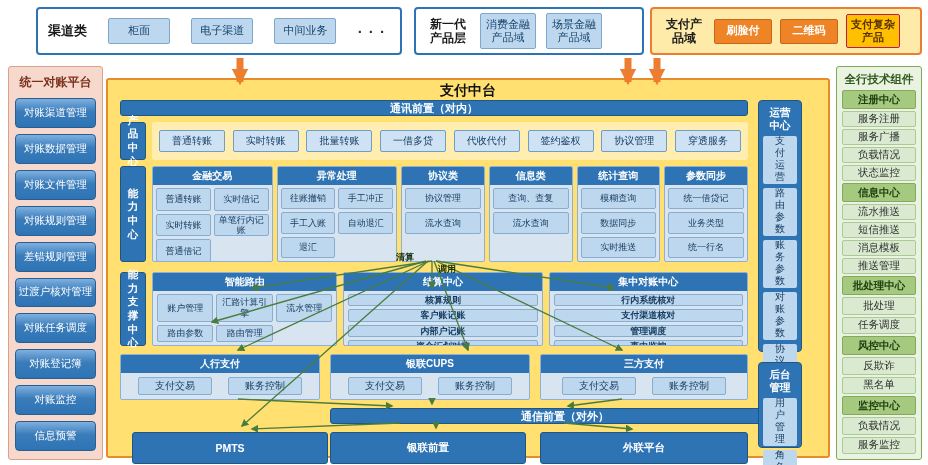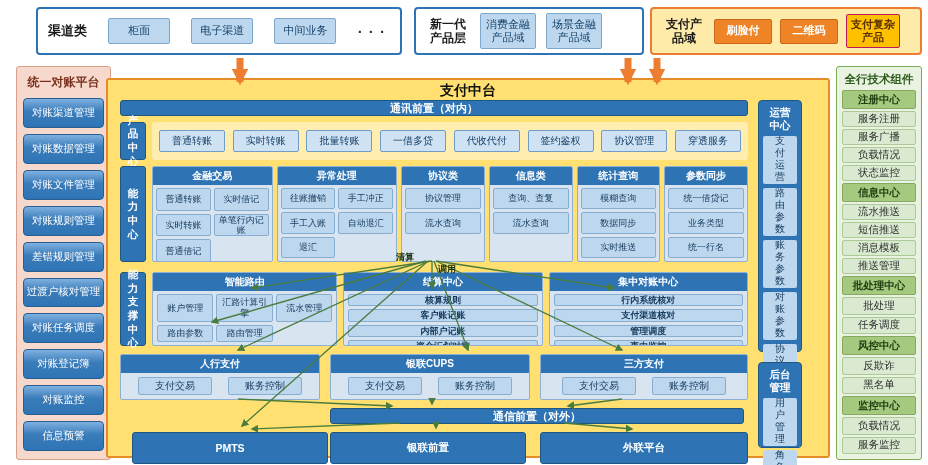--- a/index.html
+++ b/index.html
@@ -20,21 +20,21 @@
   .bluechip { background:#bdd7ee; border:1px solid #7da7cb; color:#17456e; font-size:11px; width:62px; height:26px; }
   .bluechip.big { width:56px; height:36px; padding:0 3px; }
   .orangechip { width:58px; height:25px; background:#ef8426; border:1px solid #c9661a;
                 color:#fff; font-size:11px; font-weight:bold; }
   .amberchip { width:54px; height:34px; background:#ffc000; border:1px solid #be185d;
                color:#5a3200; font-size:11px; font-weight:bold; padding:0 3px; }
   .more { font-size:15px; font-weight:bold; color:#333; letter-spacing:1px; padding-right:4px; }
 
   
   .left-panel { position:absolute; left:8px; top:66px; width:95px; height:394px; background:#f6d9cc;
-                border:1px solid #d9a18c; border-radius:3px; display:flex; flex-direction:column; padding:5px 6px;margin-left:8px; }
+                border:1px solid #d9a18c; border-radius:3px; display:flex; flex-direction:column; padding:5px 6px; }
   .ltitle { font-size:12px; font-weight:bold; color:#79301c; text-align:center; padding:2px 0 4px; }
   .lbtn { flex:1; margin:3px 0; background:linear-gradient(180deg,#7eb0e0 0%,#3a7cba 45%,#2e74b5 100%);
           border:1px solid #275f92; border-radius:4px; color:#fff; font-size:10.5px;
           display:flex; align-items:center; justify-content:center; text-align:center; }
 
   
   .right-panel { position:absolute; left:836px; top:66px; width:86px; height:394px; background:#eaf3e1;
                  border:1px solid #7cab58; border-radius:3px; display:flex; flex-direction:column; padding:4px 5px; }
   .rtitle { font-size:11.5px; font-weight:bold; color:#2d5a1d; text-align:center; padding:1px 0 2px; }
   .rsec { display:flex; flex-direction:column; flex:1; }
@@ -44,21 +44,21 @@
            text-align:center; border-radius:2px; margin:1px 0; display:flex; align-items:center; justify-content:center; }
 
   
   .main { position:absolute; left:106px; top:78px; width:724px; height:380px; background:#ffe070;
           border:2px solid #e78c2a; border-radius:3px; }
   .mtitle { position:absolute; left:0; right:0; top:2px; text-align:center; font-size:14px;
             font-weight:bold; color:#111; }
   .bar { position:absolute; background:#2e74b5; border:1px solid #205682; color:#fff; font-weight:bold;
          display:flex; align-items:center; justify-content:center; border-radius:3px; font-size:11px; }
   .comm-int { left:12px; top:20px; width:628px; height:16px; }
-  .comm-ext { left:222px; top:328px; width:414px; height:16px; }
+  .comm-ext { left:222px; top:328px; width:470px; height:16px; }
   .bbar { top:352px; height:32px; font-size:10.5px; }
   .b1 { left:24px;  width:196px; }
   .b2 { left:222px; width:196px; }
   .b3 { left:432px; width:208px; }
 
   .vtab { position:absolute; left:12px; width:26px; background:#2e74b5; border:1px solid #205682;
           border-radius:3px; color:#fff; font-size:10.5px; font-weight:bold; display:flex; align-items:center;
           justify-content:center; text-align:center; line-height:1.3; padding:0 2px; word-break:break-all; }
   .vtab.p  { top:42px;  height:38px; }
   .vtab.cc { top:86px;  height:96px; }

